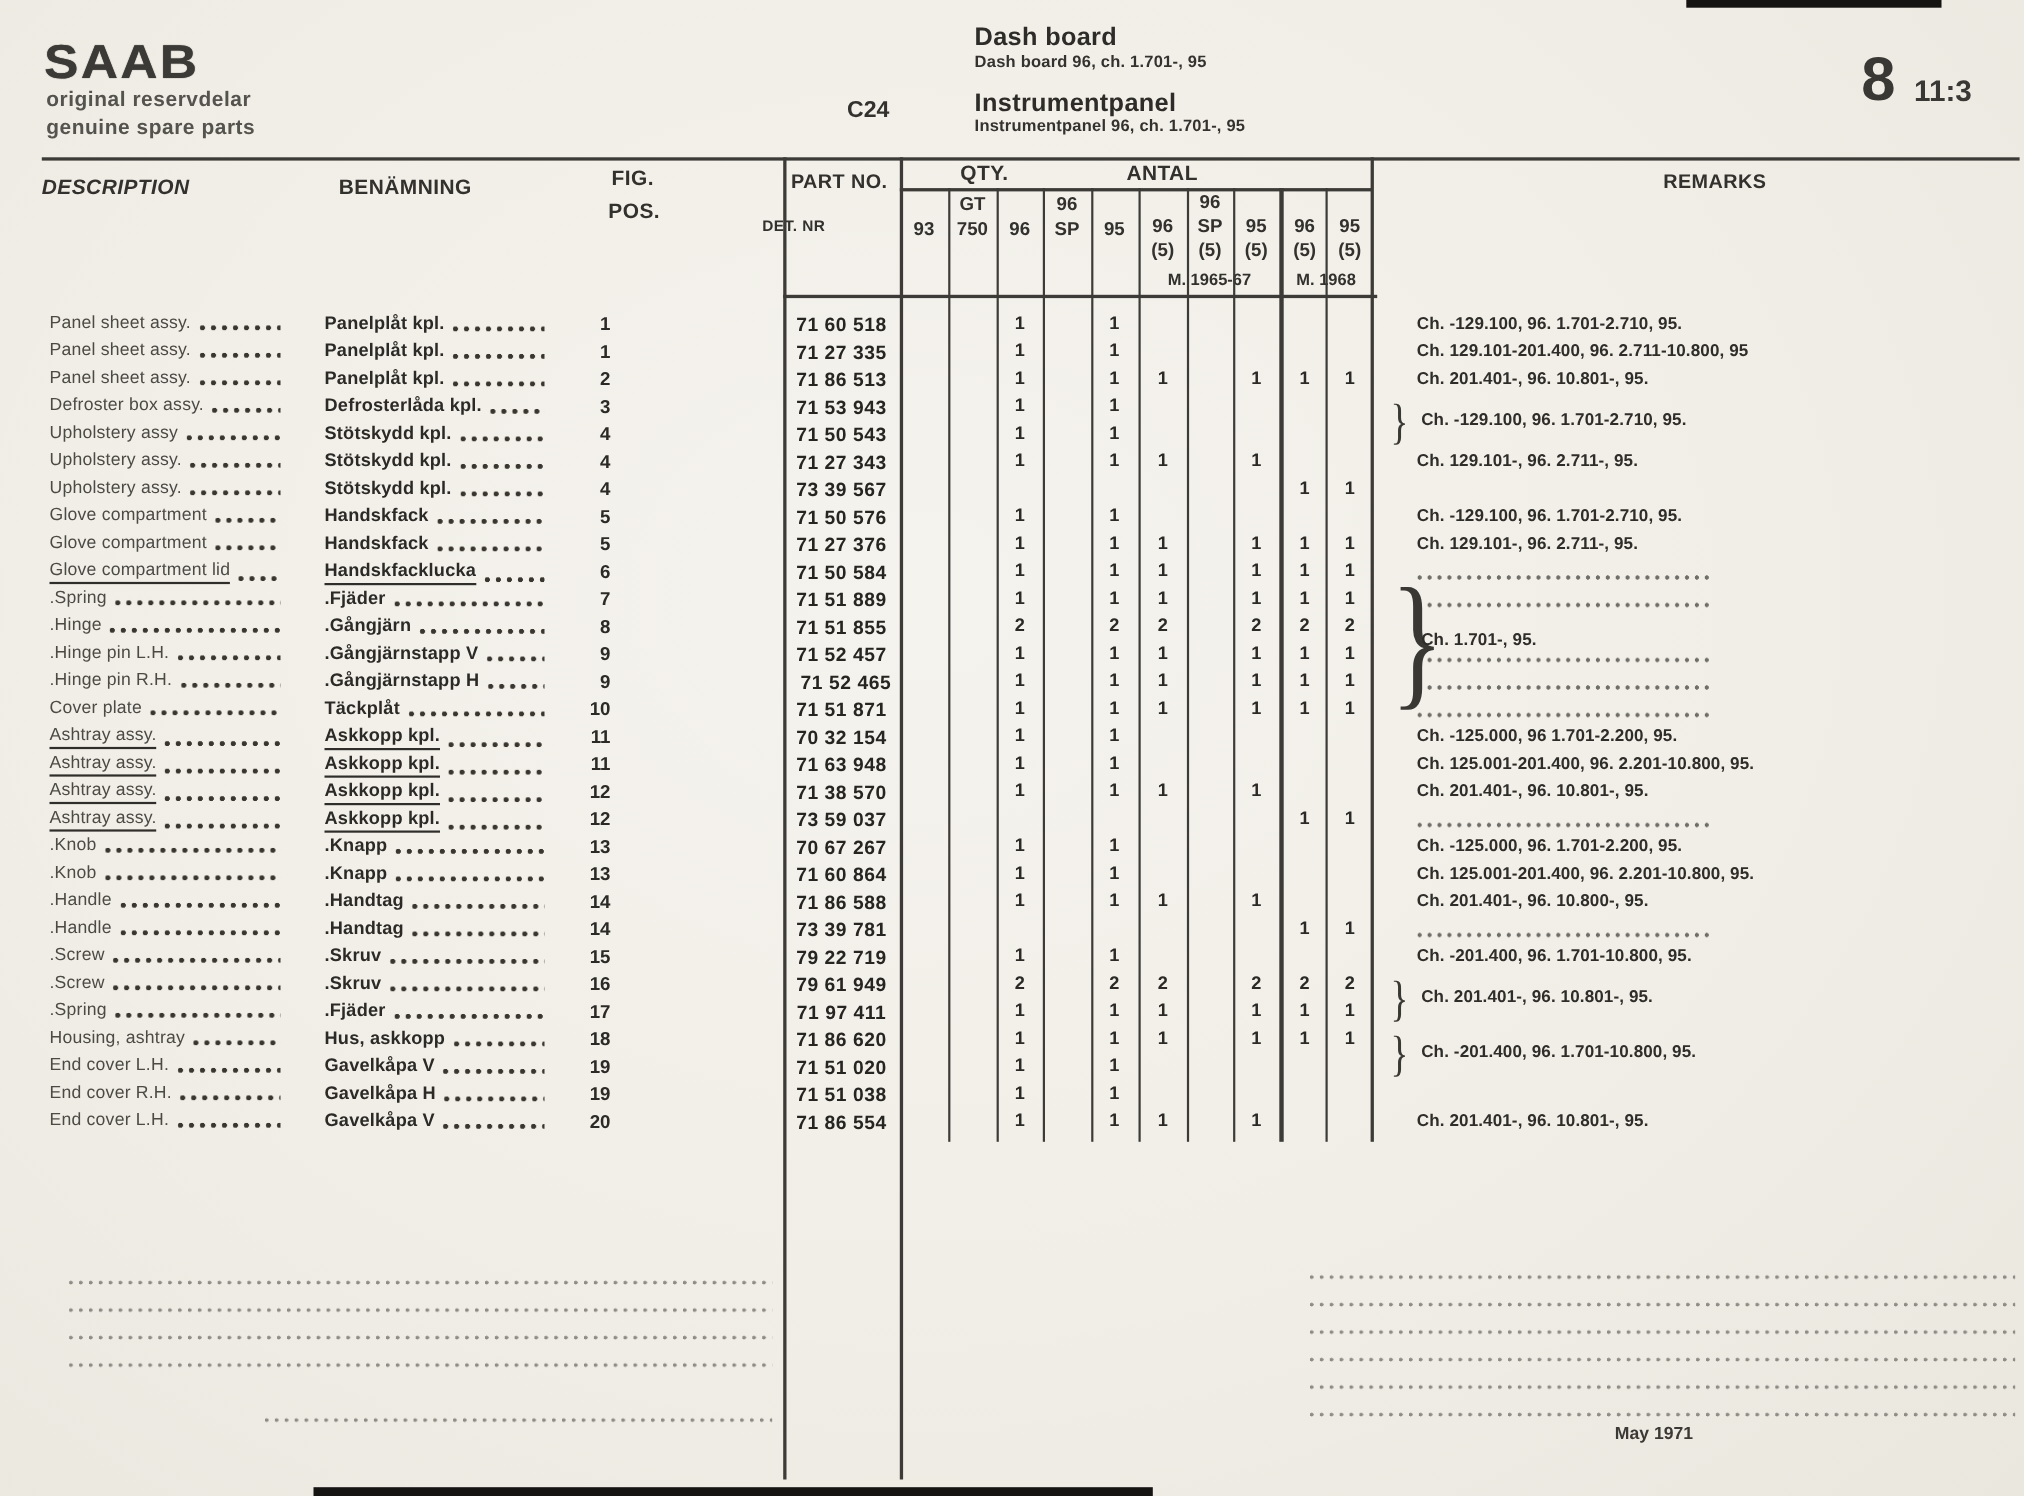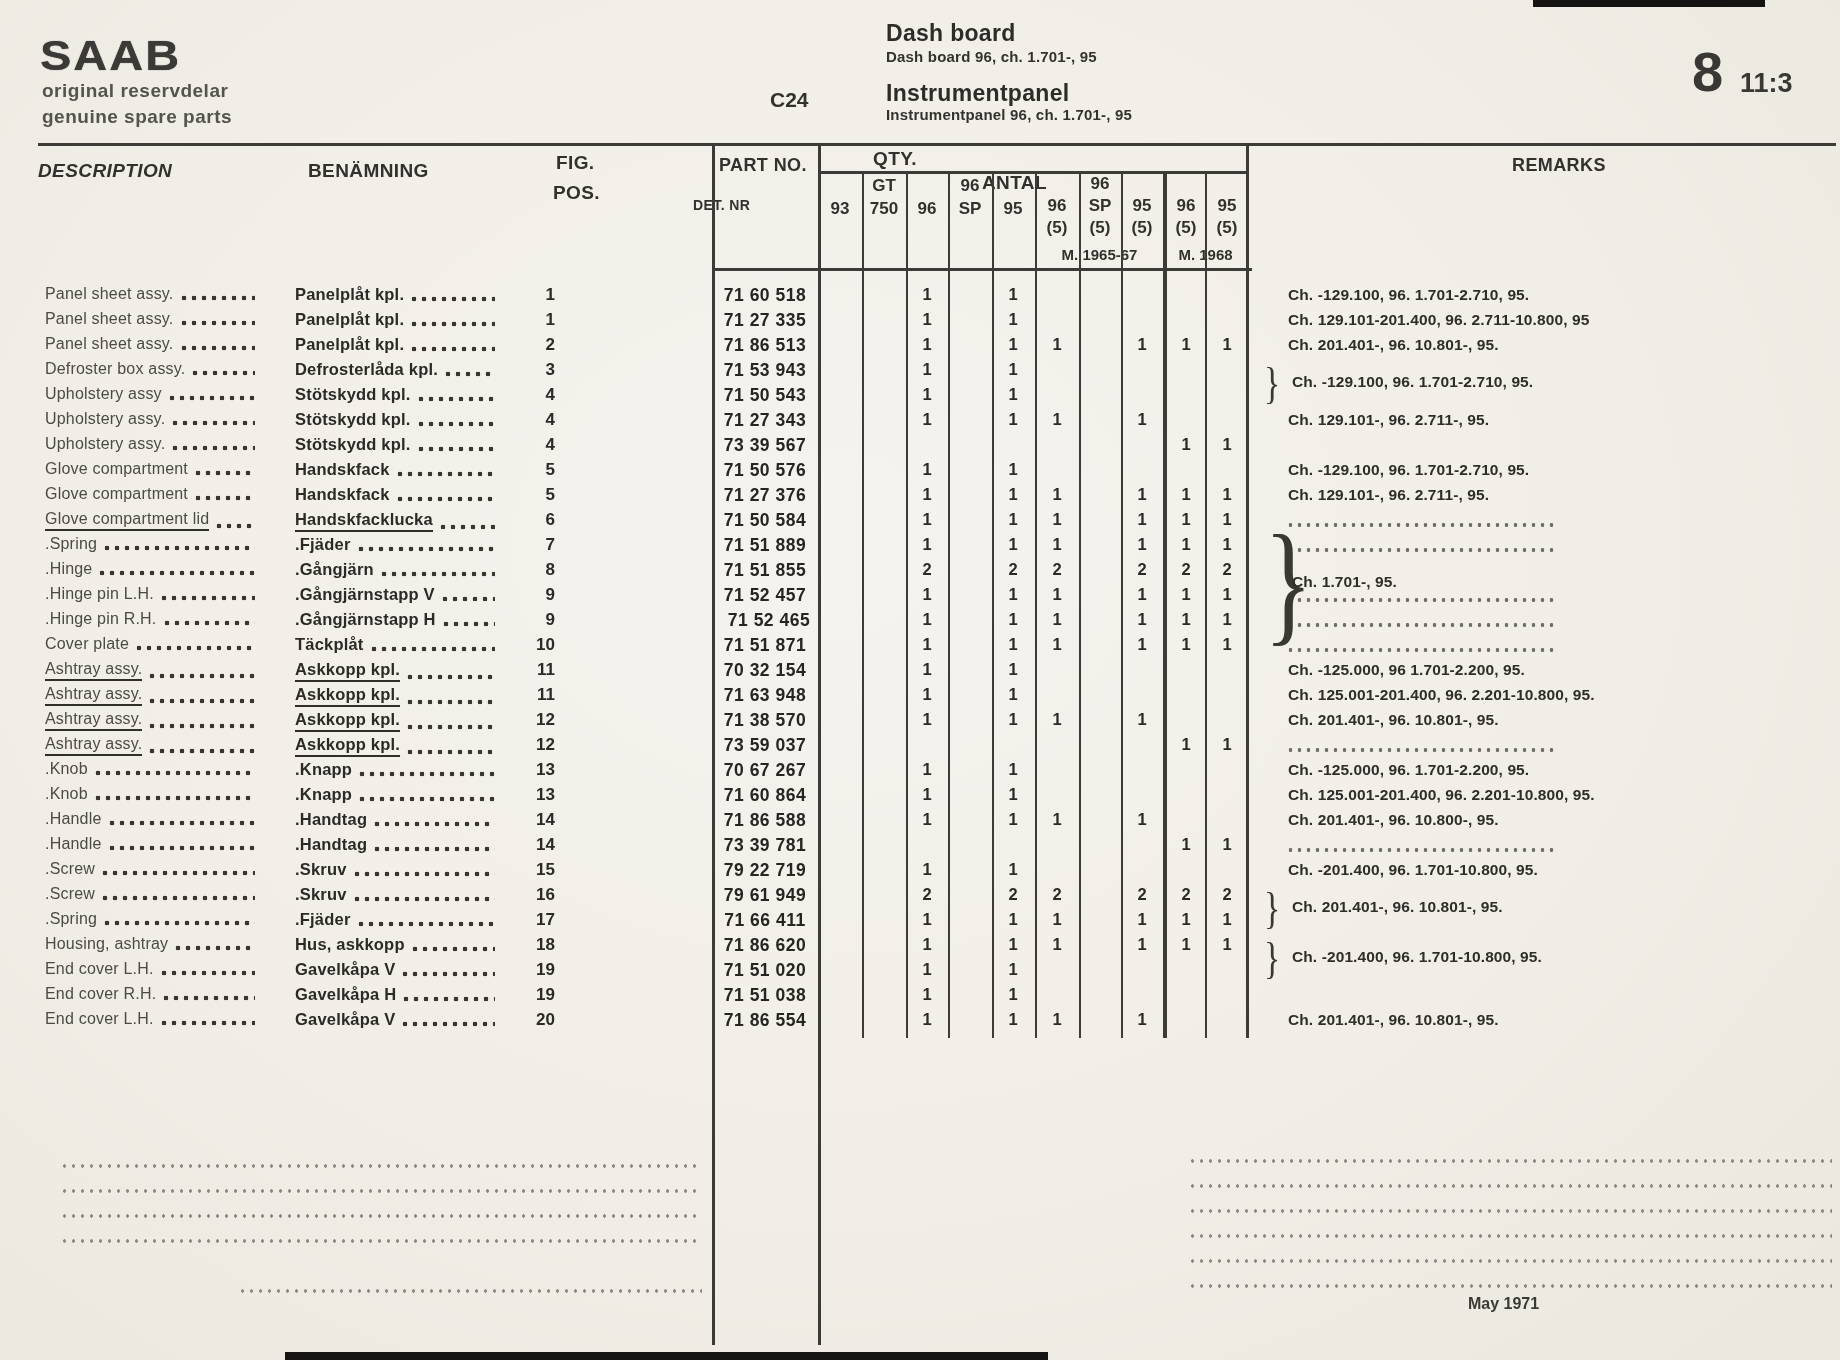--- a/index.html
+++ b/index.html
@@ -67,21 +67,21 @@
 
   <div class="hline" style="left:38px;top:143px;width:1798px;height:3px;"></div>
 
   <div class="abs colhead" style="left:38px;top:160px;font-style:italic;">DESCRIPTION</div>
   <div class="abs colhead" style="left:308px;top:160px;">BENÄMNING</div>
   <div class="abs colhead" style="left:556px;top:152px;">FIG.</div>
   <div class="abs colhead" style="left:553px;top:182px;">POS.</div>
   <div class="abs colhead" style="left:719px;top:155px;font-size:18px;">PART NO.</div>
   <div class="abs colhead" style="left:693px;top:197px;font-size:14px;">DET. NR</div>
   <div class="abs colhead" style="left:873px;top:148px;">QTY.</div>
-  <div class="abs colhead" style="left:982px;top:148px;margin-top:24px;">ANTAL</div>
+  <div class="abs colhead" style="left:1024px;top:148px;">ANTAL</div>
   <div class="abs colhead" style="left:1512px;top:155px;font-size:18px;">REMARKS</div>
   <div class="abs mlabel" style="left:1035px;top:246px;width:129px;">M. 1965-67</div>
   <div class="abs mlabel" style="left:1164px;top:246px;width:83px;">M. 1968</div>
 
   <div class="hline" style="left:818px;top:171px;width:429px;height:2.5px;"></div>
   <div class="hline" style="left:712px;top:268px;width:540px;height:2.5px;"></div>
   <div class="vline" style="left:712px;top:143px;width:2.5px;height:1202px;"></div>
   <div class="vline" style="left:818px;top:143px;width:2.5px;height:1202px;"></div>
   <div class="vline" style="left:1246px;top:143px;width:3px;height:895px;"></div>
   <div class="vline" style="left:1163px;top:171px;width:4px;height:867px;"></div>
@@ -529,21 +529,21 @@
     <div class="abs" style="left: 0px; width: 1840px; height: 25px; top: 908px;">
       <div class="cell-desc abs" style="left:45px;top:2px;width:210px;">
         <span class="desc-text">.Spring</span>
         <span class="leader"></span>
       </div>
       <div class="cell-ben abs" style="left:295px;top:2px;width:200px;">
         <span class="ben-text">.Fjäder</span>
         <span class="leader"></span>
       </div>
       <div class="fig abs" style="left:500px;top:2px;width:55px;">17</div>
-      <div class="part abs" style="left:713px;top:2px;width:104px;">71 66 411</div>
+      <div class="part abs" style="left:713px;top:2px;width:104px;">71 97 411</div>
     <span class="qty" style="left: 927px; top: 2px;">1</span>
       <span class="qty" style="left: 1013px; top: 2px;">1</span>
       <span class="qty" style="left: 1057px; top: 2px;">1</span>
       <span class="qty" style="left: 1142px; top: 2px;">1</span>
       <span class="qty" style="left: 1186px; top: 2px;">1</span>
       <span class="qty" style="left: 1227px; top: 2px;">1</span>
     </div>
     <div class="abs" style="left: 0px; width: 1840px; height: 25px; top: 933px;">
       <div class="cell-desc abs" style="left:45px;top:2px;width:210px;">
         <span class="desc-text">Housing, ashtray</span>

